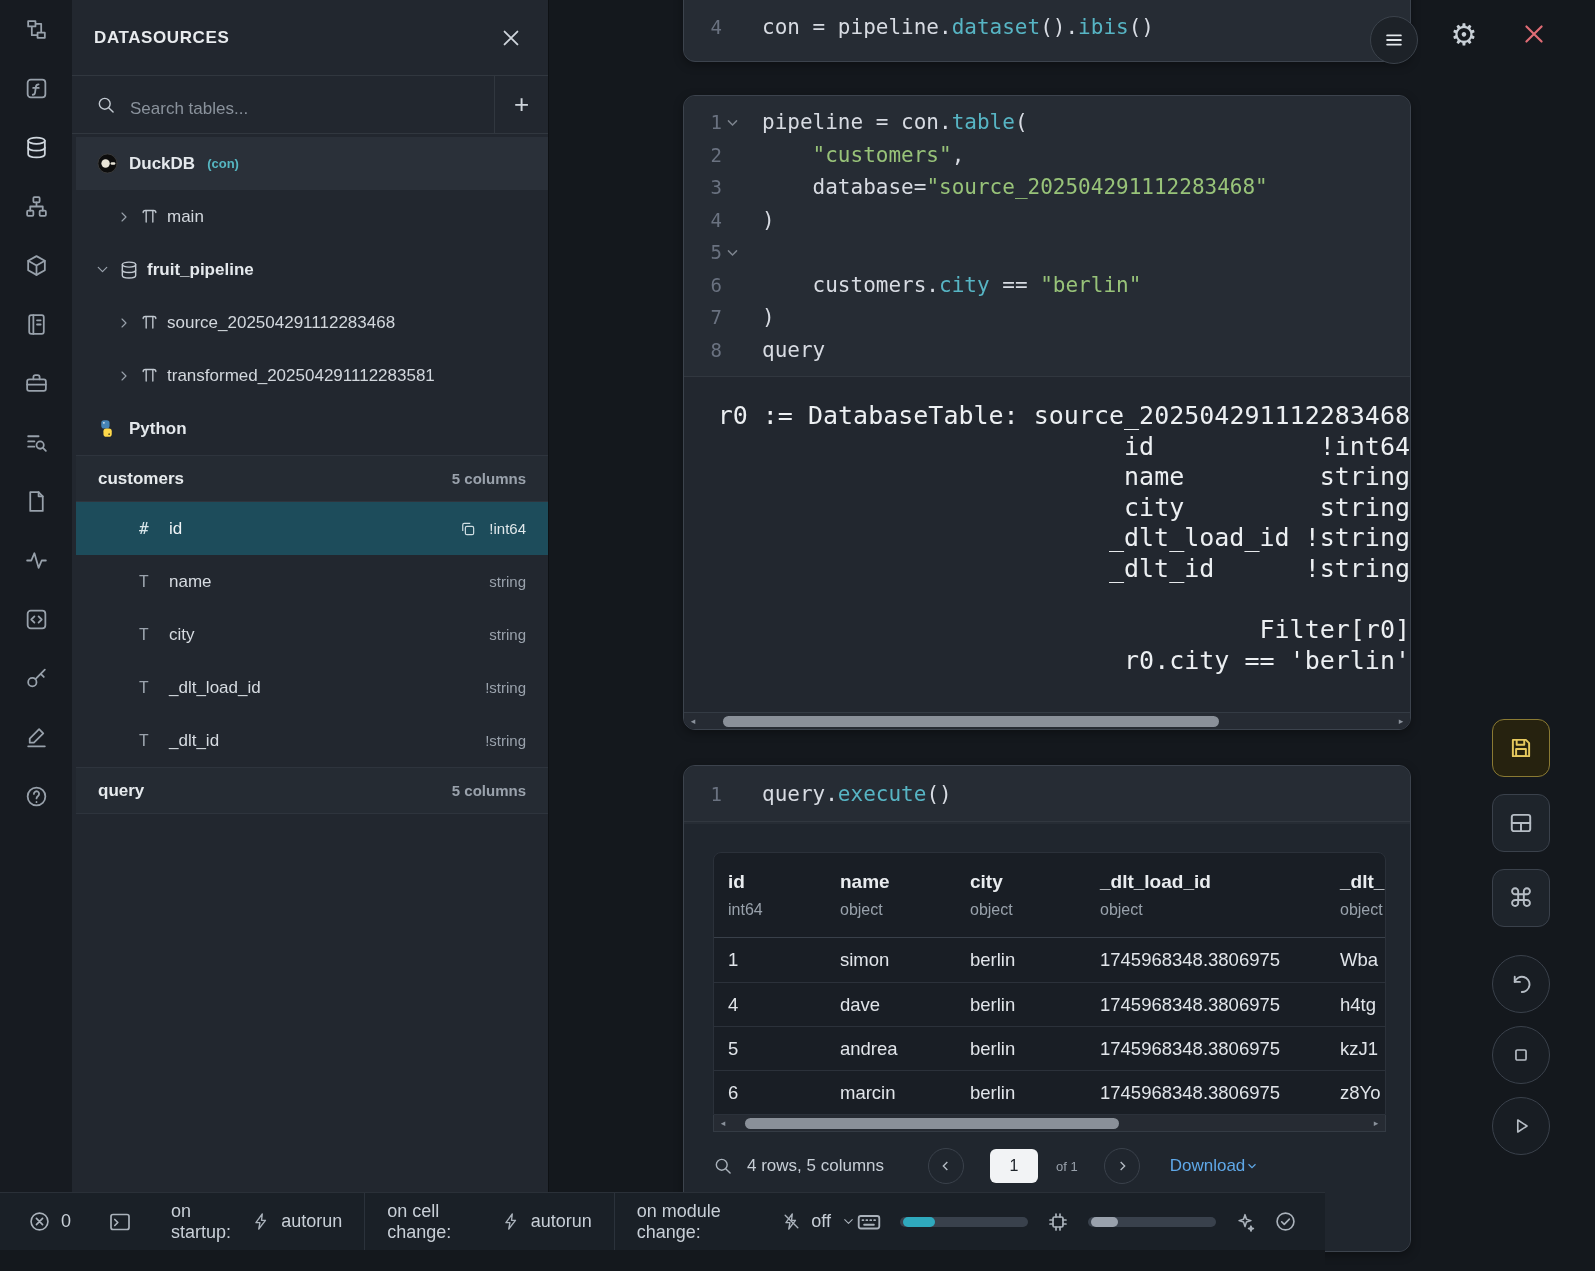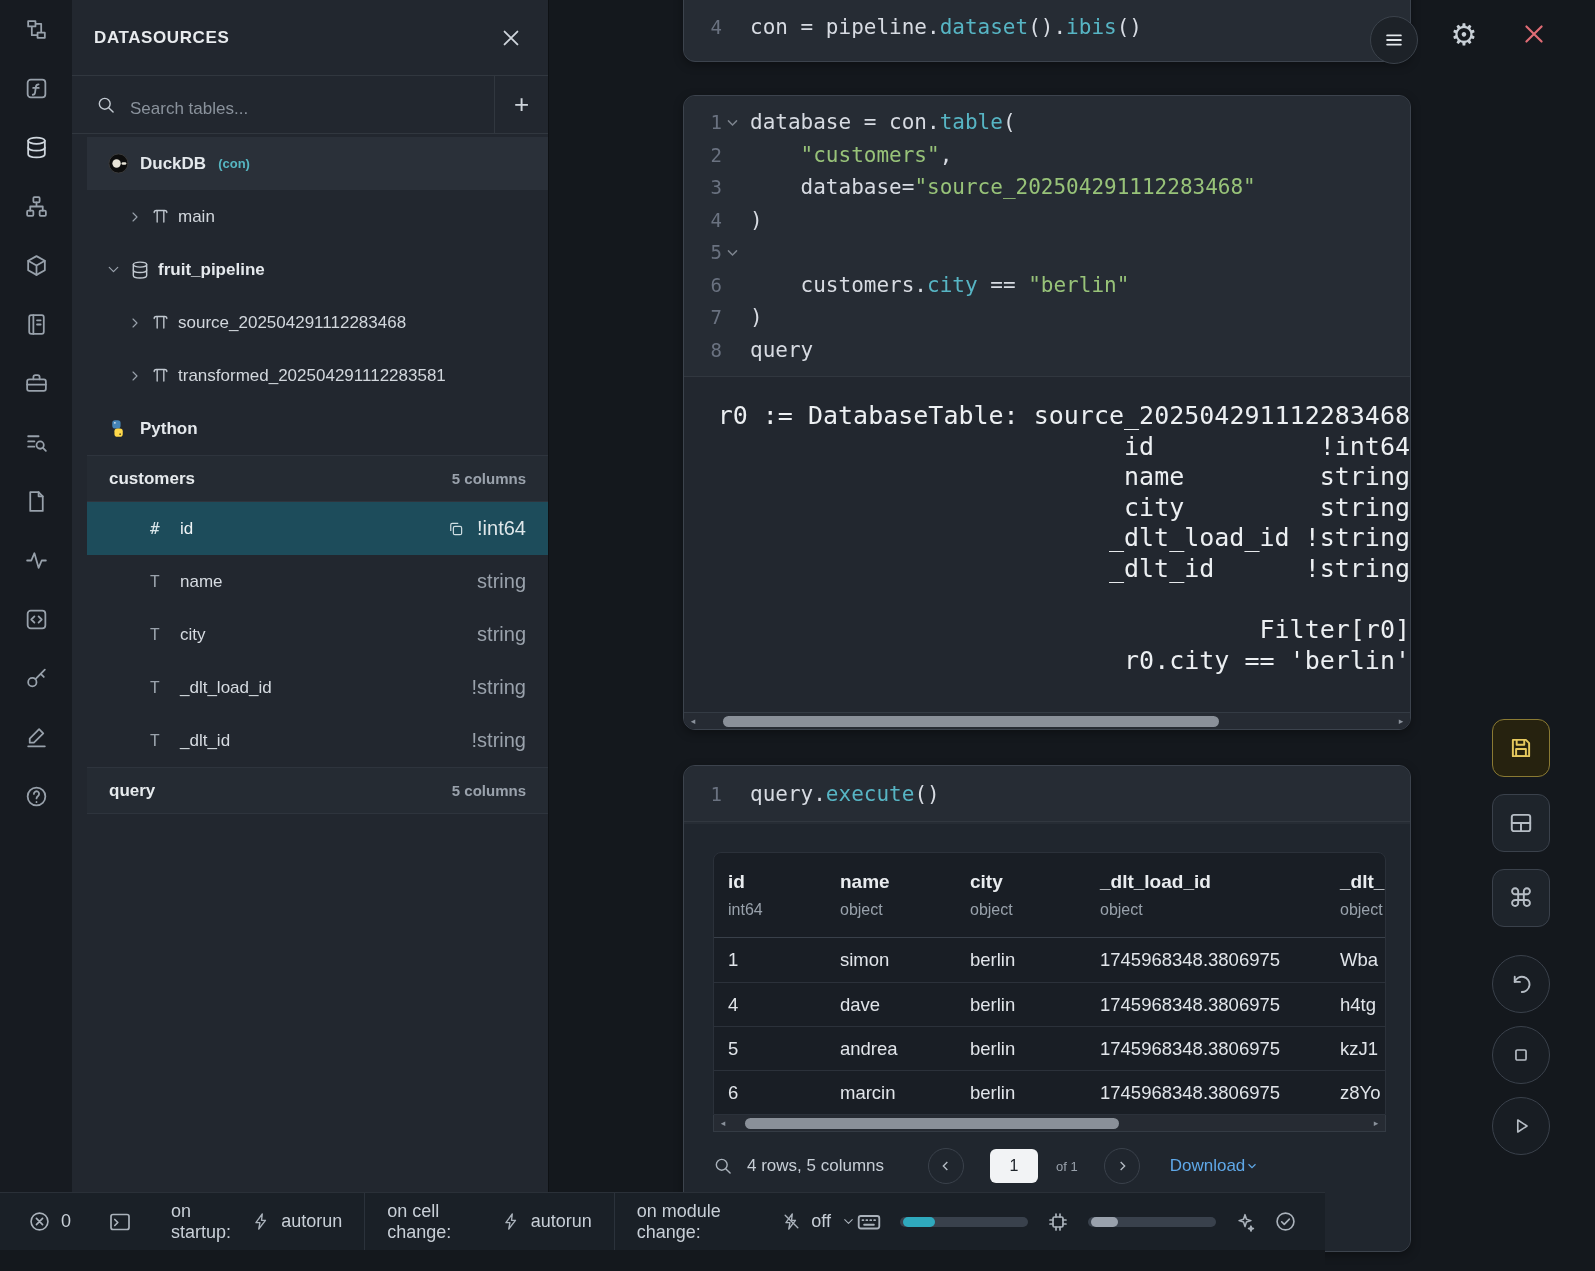--- a/index.html
+++ b/index.html
@@ -20,21 +20,21 @@
   .panel-header { height:76px; display:flex; align-items:center; padding:0 20px 0 22px;
     border-bottom:1px solid #31373f; }
   .panel-title { font-size:17px; font-weight:bold; letter-spacing:.6px; color:#e8ebee; flex:1; }
   .panel-close { width:34px; height:34px; display:flex; align-items:center; justify-content:center;
     color:#cfd5dc; cursor:pointer; }
   .search-row { height:58px; display:flex; align-items:center; border-bottom:1px solid #31373f; }
   .search-left { flex:1; display:flex; align-items:center; padding-left:24px; gap:14px; }
   .search-ph { font-size:17px; color:#8a929c;margin-top:8px; }
   .add-btn { width:54px; height:100%; border-left:1px solid #31373f; display:flex; align-items:center;
     justify-content:center; color:#cfd5dc; font-size:26px; font-weight:300; cursor:pointer; }
-  .tree { position:absolute; top:137px; left:15px; right:0; }
+  .tree { position:absolute; top:137px; left:4px; right:0; }
   .trow { height:53px; display:flex; align-items:center; font-size:17px; color:#d6dbe1; cursor:pointer; }
   .trow .lbl-b { font-weight:bold; color:#e4e8ec; }
   .engine-row { background:#2a3039; padding-left:20px; gap:10px; }
   .con-tag { color:#56b6c2; font-weight:bold; font-size:13px; margin-left:2px; }
   .db-row { padding-left:18px; gap:8px; }
   .schema-row { padding-left:40px; gap:8px; color:#d2d7dd; }
   .py-row { padding-left:20px; gap:12px; }
   .chev { color:#9aa2ac; display:flex; }
   .tico { color:#c2c9d1; display:flex; }
   .tico svg, .chev svg { stroke:currentColor; fill:none; stroke-width:1.7; stroke-linecap:round; stroke-linejoin:round; }
@@ -42,34 +42,34 @@
     padding:0 22px 0 22px; background:#252b33; border-top:1px solid #2e343d; border-bottom:1px solid #2e343d; }
   .tbl-name { font-weight:bold; font-size:17px; color:#e6eaed; }
   .tbl-meta { font-size:15px; color:#9aa2ac; font-weight:bold; }
   .col-row { height:53px; display:flex; align-items:center; padding:0 22px 0 63px; cursor:pointer; }
   .col-row.selected { background:#1d4c5b; }
   .col-ic { width:30px; font-size:16px; color:#9aa2ac; font-family:"DejaVu Sans Mono", monospace; }
   .col-row.selected .col-ic { color:#d9e6ea; }
   .col-nm { flex:1; font-size:17px; color:#d6dbe1; }
   .col-row.selected .col-nm { color:#f0f4f6; }
   .col-right { display:flex; align-items:center; gap:12px; }
-  .col-tp { font-size:20px; color:#9aa2ac; }
+  .col-tp { font-size:15px; color:#9aa2ac; }
   .col-row.selected .col-tp { color:#dfe7ea; }
   .copy { display:flex; color:#cfdde2; }
   .copy svg { stroke:currentColor; fill:none; stroke-width:1.6; }
 
   
   .cellbox { position:absolute; left:683px; width:728px; border:1px solid #3c434d; border-radius:12px;
     background:#262c34; overflow:hidden; box-shadow:0 3px 10px rgba(0,0,0,.35); }
   .editor { background:#262c34; padding:10px 0; }
   .cl { display:flex; align-items:center; line-height:32.5px; font-family:"DejaVu Sans Mono", monospace;
     font-size:21px; }
   .ln { width:38px; text-align:right; color:#6a7280; font-size:19px; flex:none; }
   .fold { width:20px; margin-left:4px; flex:none; display:flex; align-items:center; }
-  .ct { white-space:pre; margin-left:4px; }
+  .ct { white-space:pre; margin-left:16px; }
   .tk-p { color:#d7dbe2; } .tk-fn { color:#57b5c4; } .tk-str { color:#98c379; }
 
   .cell1 { top:95px; height:635px; }
   .out1 { position:absolute; left:0; right:0; top:280px; bottom:0; background:#22272f;
     border-top:1px solid #31373f; }
   .ibis-pre { white-space:pre; font-family:"DejaVu Sans Mono", monospace; font-size:25px;
     line-height:30.6px; color:#eceff2; padding:24px 0 0 29px; overflow:hidden; height:318px;text-align:right; }
 
   .hscroll { position:absolute; left:0; right:0; bottom:0; height:17px; background:#262b33;
     border-top:1px solid #343b44; display:flex; align-items:stretch; }
@@ -421,21 +421,21 @@
 
   <div class="cellbox cell1">
     <div class="editor">
         <div class="cl">
           <span class="ln">1</span>
           <span class="fold">
             <svg width="13" height="13" viewBox="0 0 16 16">
               <path d="M3 6l5 5 5-5" fill="none" stroke="#7b828c" stroke-width="1.8" stroke-linecap="round"></path>
             </svg>
           </span>
-          <span class="ct"><span class="tk-p">database = con.</span><span class="tk-fn">table</span><span class="tk-p">(</span></span>
+          <span class="ct"><span class="tk-p">pipeline = con.</span><span class="tk-fn">table</span><span class="tk-p">(</span></span>
         </div>
         <div class="cl">
           <span class="ln">2</span>
           <span class="fold"></span>
           <span class="ct"><span class="tk-p">    </span><span class="tk-str">"customers"</span><span class="tk-p">,</span></span>
         </div>
         <div class="cl">
           <span class="ln">3</span>
           <span class="fold"></span>
           <span class="ct"><span class="tk-p">    database=</span><span class="tk-str">"source_202504291112283468"</span></span>

